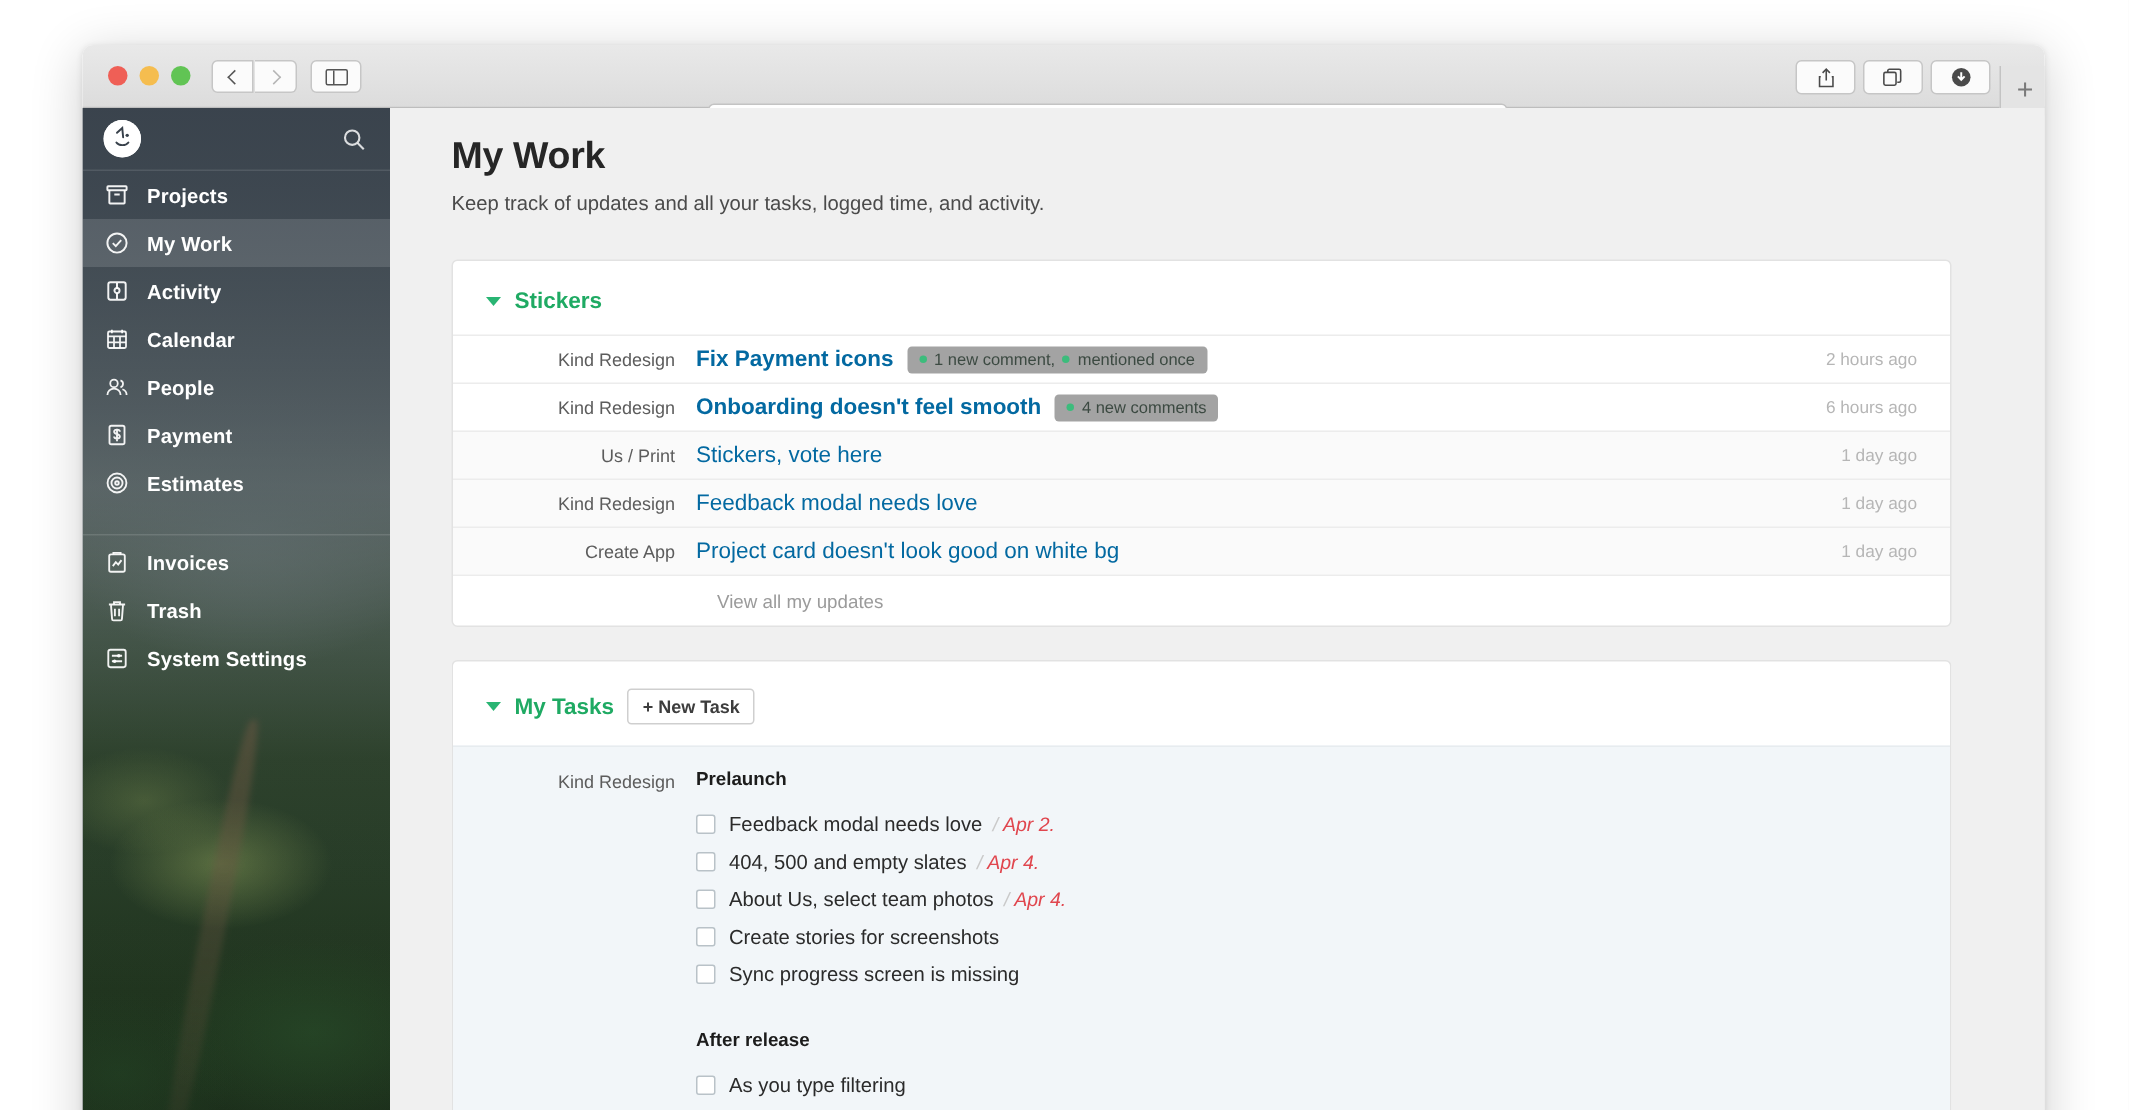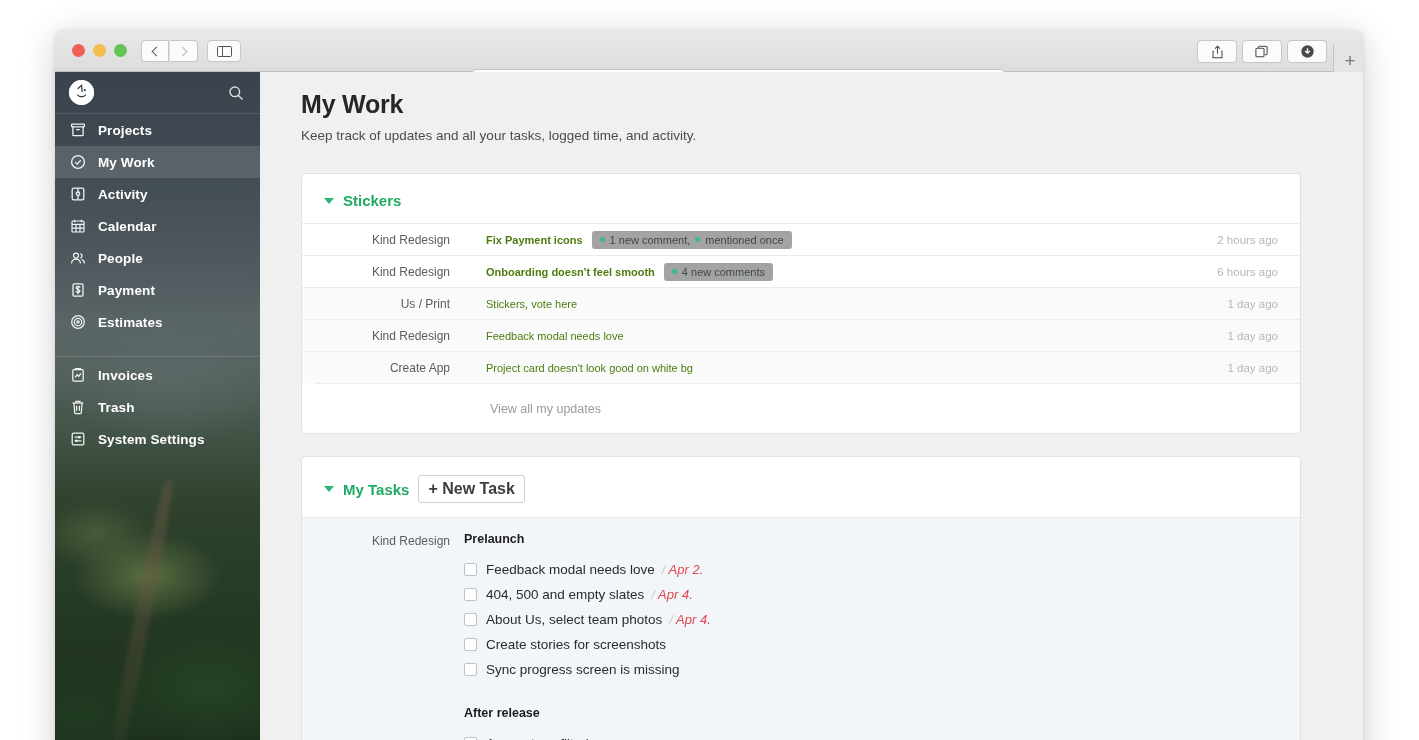--- a/index.html
+++ b/index.html
@@ -190,21 +190,21 @@
     width: 0; height: 0;
     border-left: 5px solid transparent;
     border-right: 5px solid transparent;
     border-top: 6px solid #29b573;
   }
   .section-title { color: #1faa63; font-size: 15px; font-weight: 600; }
   #new-task-button {
     border: 1px solid #cfcfcf;
     border-radius: 3px;
     background: #fff;
-    font-size: 16px;
+    font-size: 12px;
     color: #3d3d3d;
     padding: 4px 9px;
     font-family: inherit;
     font-weight: 600;
   }
 
   
   .upd-table { margin-top: 14px; }
   .upd-row {
     display: flex; align-items: center;
@@ -212,39 +212,38 @@
     border-top: 1px solid #ececec;
     padding: 0 22px 0 0;
   }
   .upd-row.alt { background: #fafafa; }
   .upd-proj {
     width: 162px; flex: 0 0 162px;
     text-align: right;
     font-size: 12px; color: #5c5c5c;
     padding-right: 14px;
   }
-  .upd-name { font-size: 11px; color: #4d7c0f; white-space: nowrap; margin-left: 22px; }
+  .upd-name { font-size: 15px; color: #0369a1; white-space: nowrap; }
   .upd-name.bold { font-weight: 700; }
   .badge {
     margin-left: 9px;
     background: #a3a3a3;
     border-radius: 3px;
     padding: 3px 8px;
     font-size: 11px;
     color: #3c4a42;
     display: inline-flex; align-items: center; gap: 5px;
     white-space: nowrap;
   }
   .badge .dot { width: 5px; height: 5px; border-radius: 50%; background: #3cbc7c; display: inline-block; }
   .upd-time { margin-left: auto; font-size: 11.5px; color: #b6b6b6; padding-left: 14px; }
   .upd-foot {
     border-top: 1px solid #ececec;
-    height: 50px; display: flex; align-items: center;
+    height: 34px; display: flex; align-items: center;
     padding-left: 176px;
-    margin-left: 12px;
   }
   #view-all-updates { font-size: 12.5px; color: #9b9b9b; }
 
   
   #tasks-card { margin-top: 22px; border-bottom: none; border-radius: 4px 4px 0 0; }
   .task-block {
     background: #f2f6f9;
     border-top: 1px solid #e7ecef;
     padding: 14px 0 16px 0;
   }

